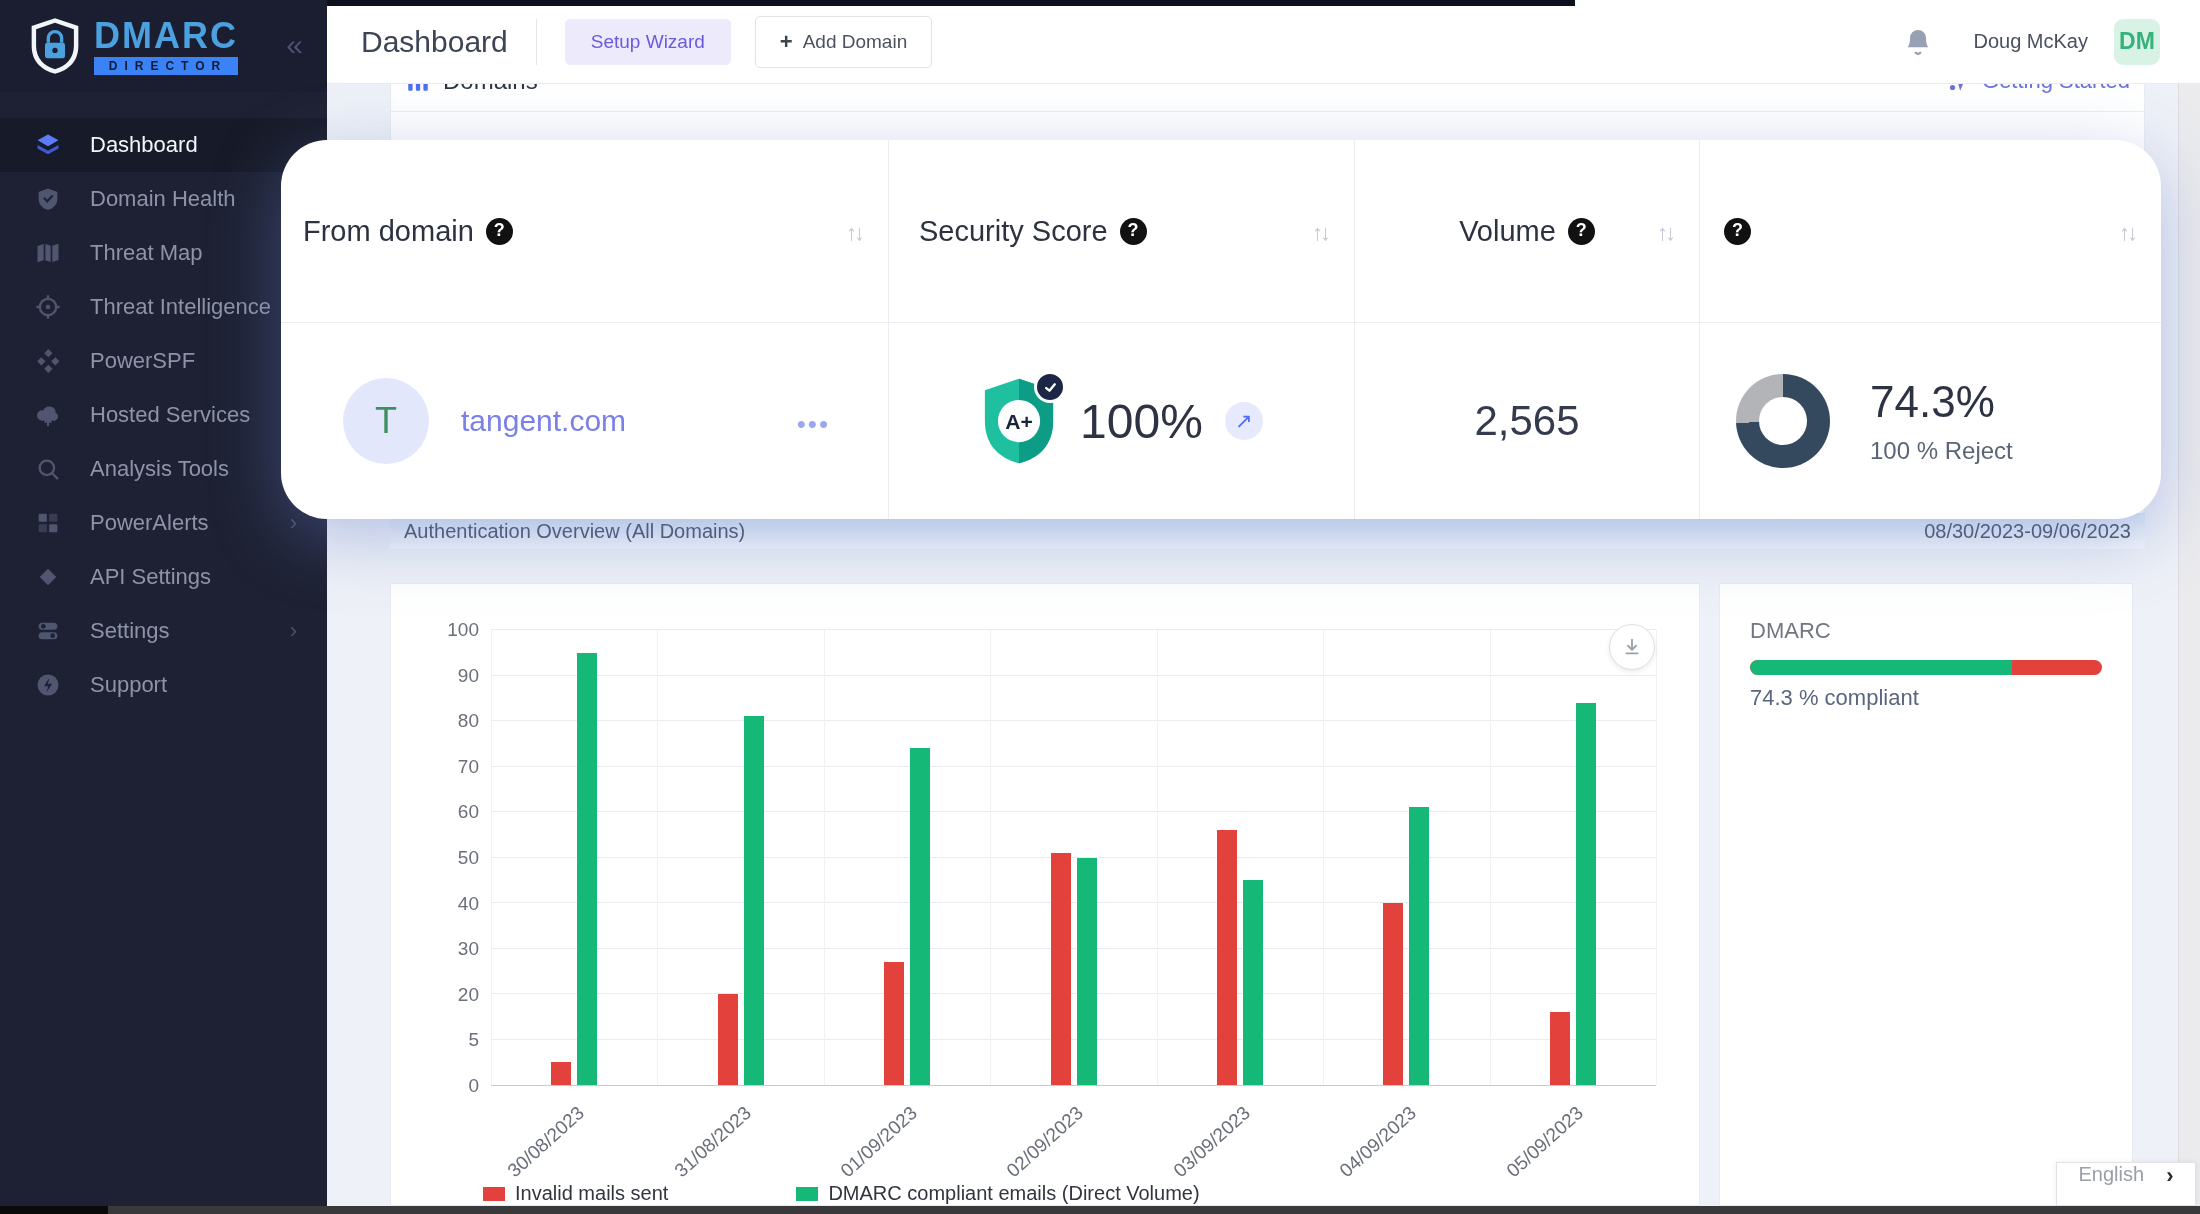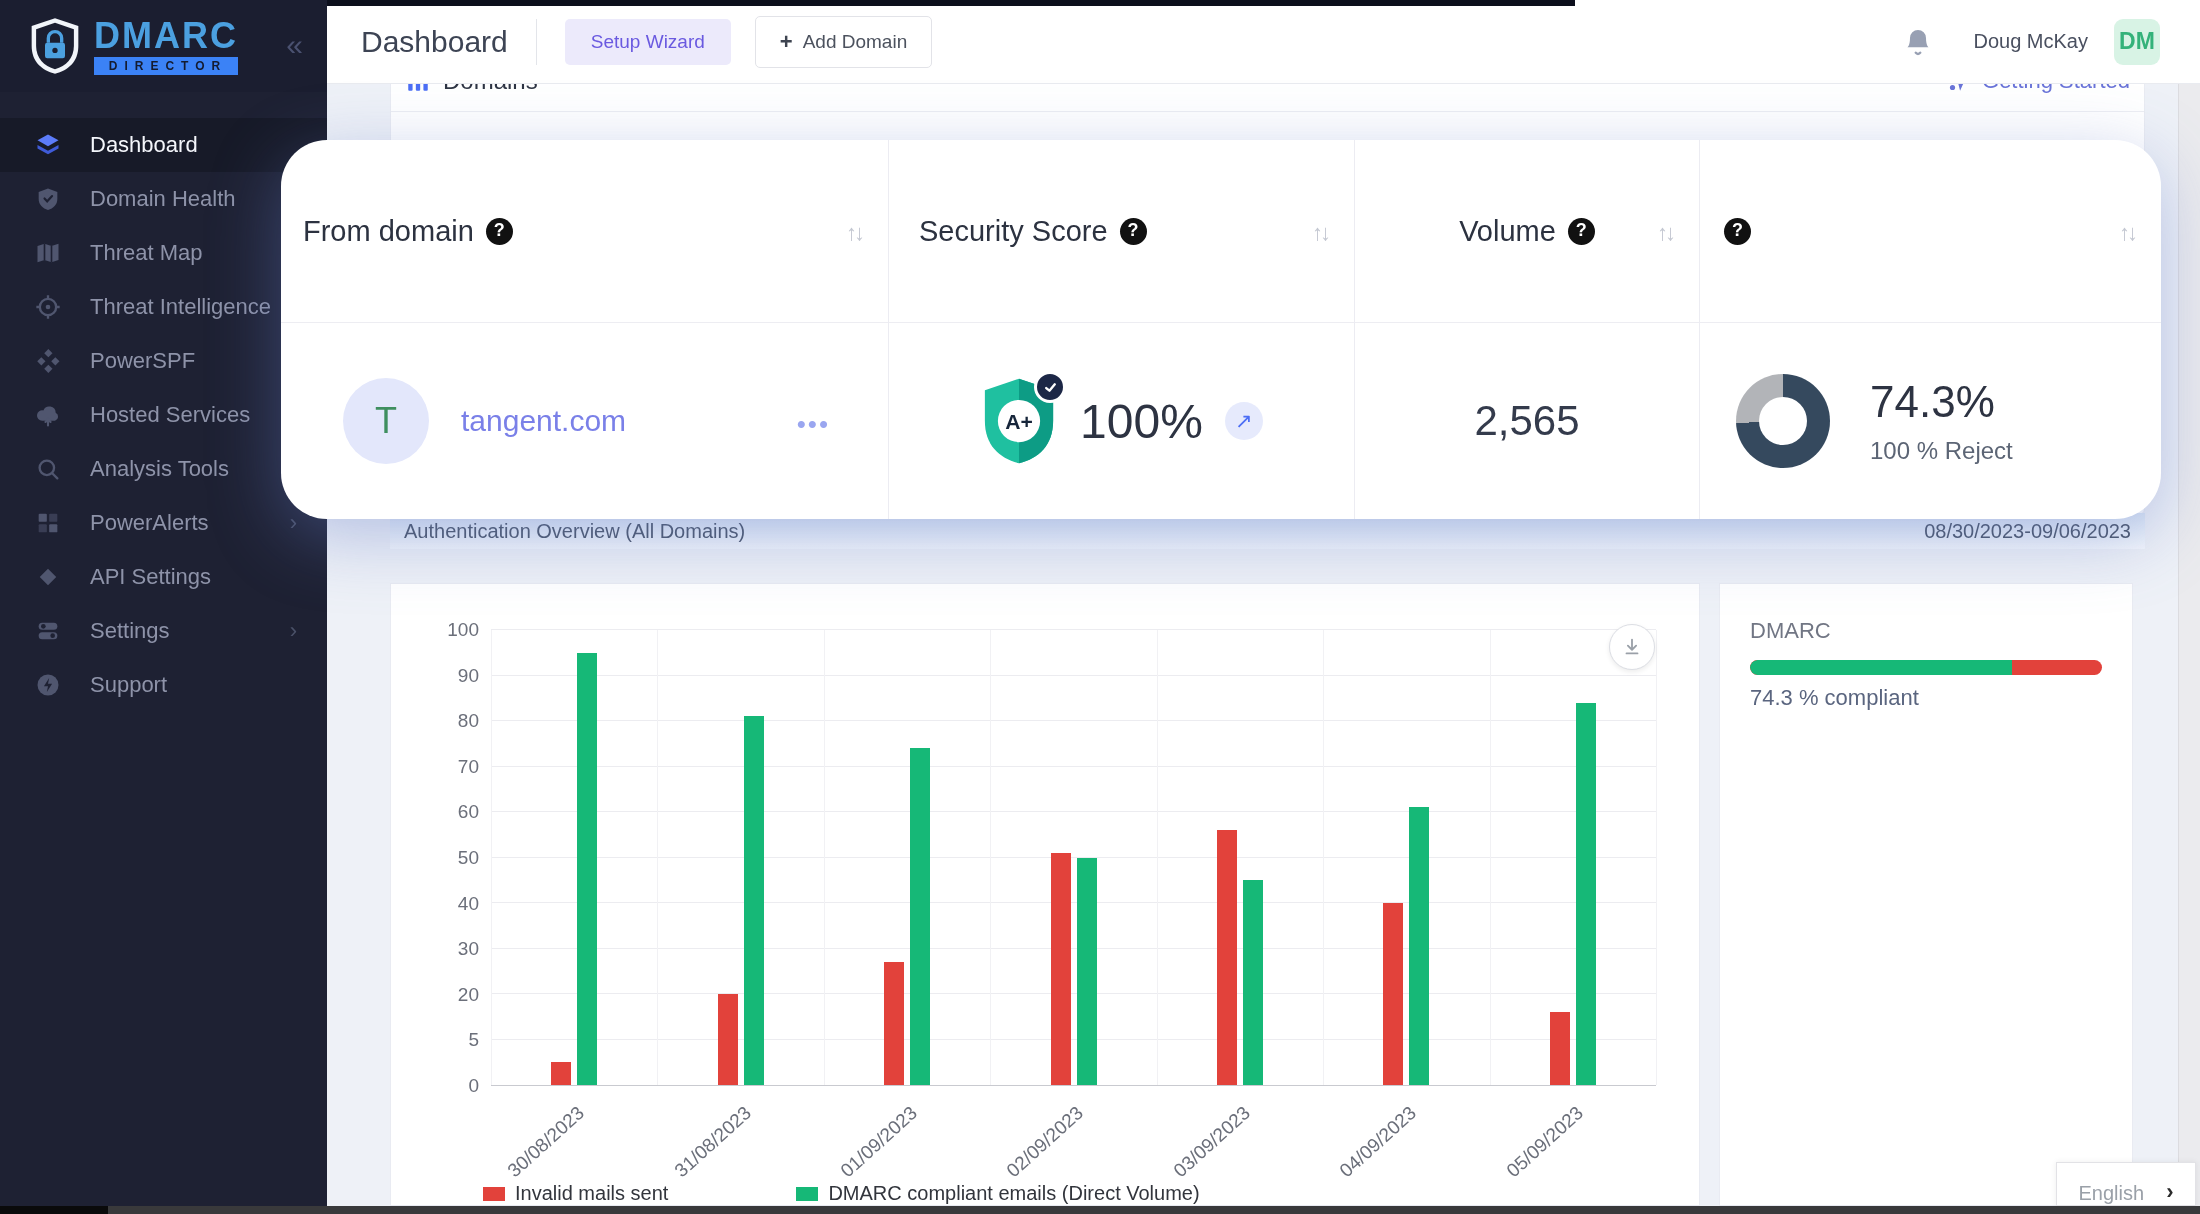--- a/index.html
+++ b/index.html
@@ -138,21 +138,21 @@
   .meter-fill { height:100%; background:#16b877; border-radius:8px 0 0 8px; }
   .panel-caption { margin-top:10px; font-size:22px; color:#5a657f; }
 
   
   .vscroll { position:absolute; right:0; top:84px; width:22px; bottom:8px; background:#ebebee;
     border-left:1px solid #dcdce0; z-index:4; }
   .bottom-bar { position:absolute; left:0; bottom:0; width:100%; height:8px; background:#39393b; z-index:8; }
   .bottom-thumb { position:absolute; left:0; bottom:0; width:108px; height:8px; background:#0a0a0b; }
   .lang-box { position:absolute; right:4px; bottom:8px; width:140px; height:44px; background:#fff;
     border:1px solid #e2e2e6; box-shadow:0 0 6px rgba(0,0,0,.07); z-index:7;
-    display:flex; align-items:flex-end; justify-content:center; gap:22px; cursor:pointer; }
+    display:flex; align-items:flex-start; justify-content:center; gap:22px; cursor:pointer; }
   .lang-label { font-size:20px; color:#9aa0a8; }
   .lang-chev { font-size:22px; color:#2b2b2b; font-weight:bold; }
 </style>
 </head>
 <body>
 
 <div id="app">
 
   <div class="content-bg"></div>
 

